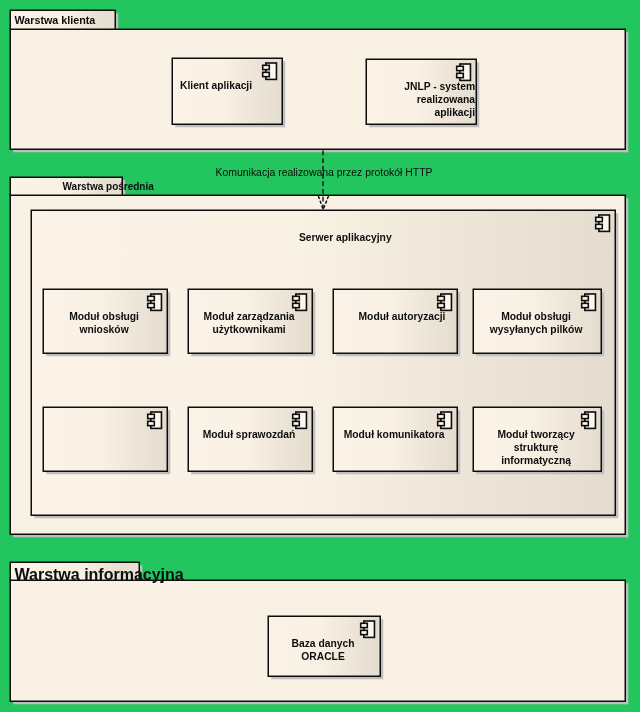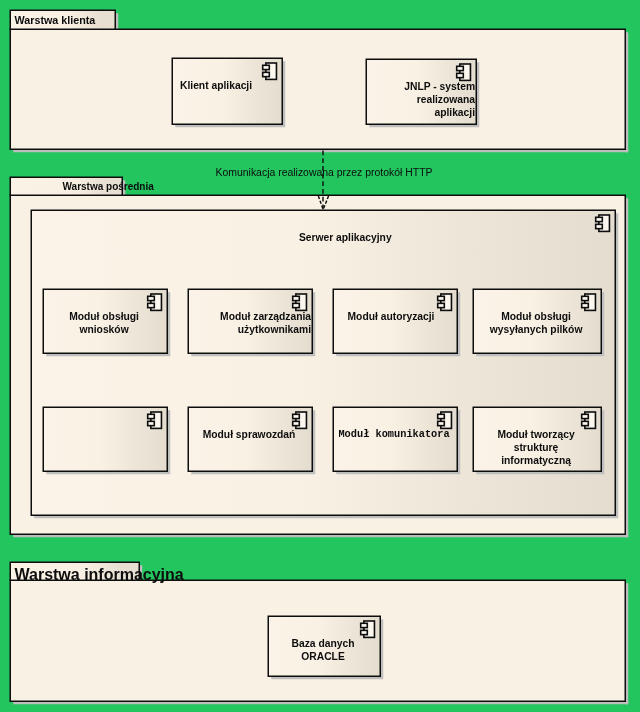--- a/index.html
+++ b/index.html
@@ -175,35 +175,35 @@
     </div>
     <div class="ctext" style="left: 365.05px; top: 80.25px; width: 110px; text-align: right;">
       <div>JNLP - system</div>
       <div>realizowana</div>
       <div>aplikacji</div>
     </div>
     <div class="ctext" style="left: 42.05px; top: 310.25px; width: 124px;">
       <div>Moduł obsługi</div>
       <div>wniosków</div>
     </div>
-    <div class="ctext" style="left: 187.05px; top: 310.25px; width: 124px; text-align: right;">
+    <div class="ctext" style="left: 187.05px; top: 310.25px; width: 124px;">
       <div>Moduł zarządzania</div>
       <div>użytkownikami</div>
     </div>
-    <div class="ctext" style="left: 329px; top: 310.25px; width: 124px;">
+    <div class="ctext" style="left: 340px; top: 310.25px; width: 124px;">
       <div>Moduł autoryzacji</div>
     </div>
     <div class="ctext" style="left: 472.05px; top: 310.25px; width: 128px;">
       <div>Moduł obsługi</div>
       <div>wysyłanych pilków</div>
     </div>
     <div class="ctext" style="left: 187.05px; top: 428.25px; width: 124px;">
       <div>Moduł sprawozdań</div>
     </div>
-    <div class="ctext" style="left: 332.05px; top: 428.25px; width: 124px; font-family: Liberation Mono, monospace;">
+    <div class="ctext" style="left: 332.05px; top: 428.25px; width: 124px;">
       <div>Moduł komunikatora</div>
     </div>
     <div class="ctext" style="left: 267.05px; top: 637.25px; width: 112px;">
       <div>Baza danych</div>
       <div>ORACLE</div>
     </div>
     <div class="ctext" style="left: 472.05px; top: 428.25px; width: 128px;">
       <div>Moduł tworzący</div>
       <div>strukturę</div>
       <div>informatyczną</div>

